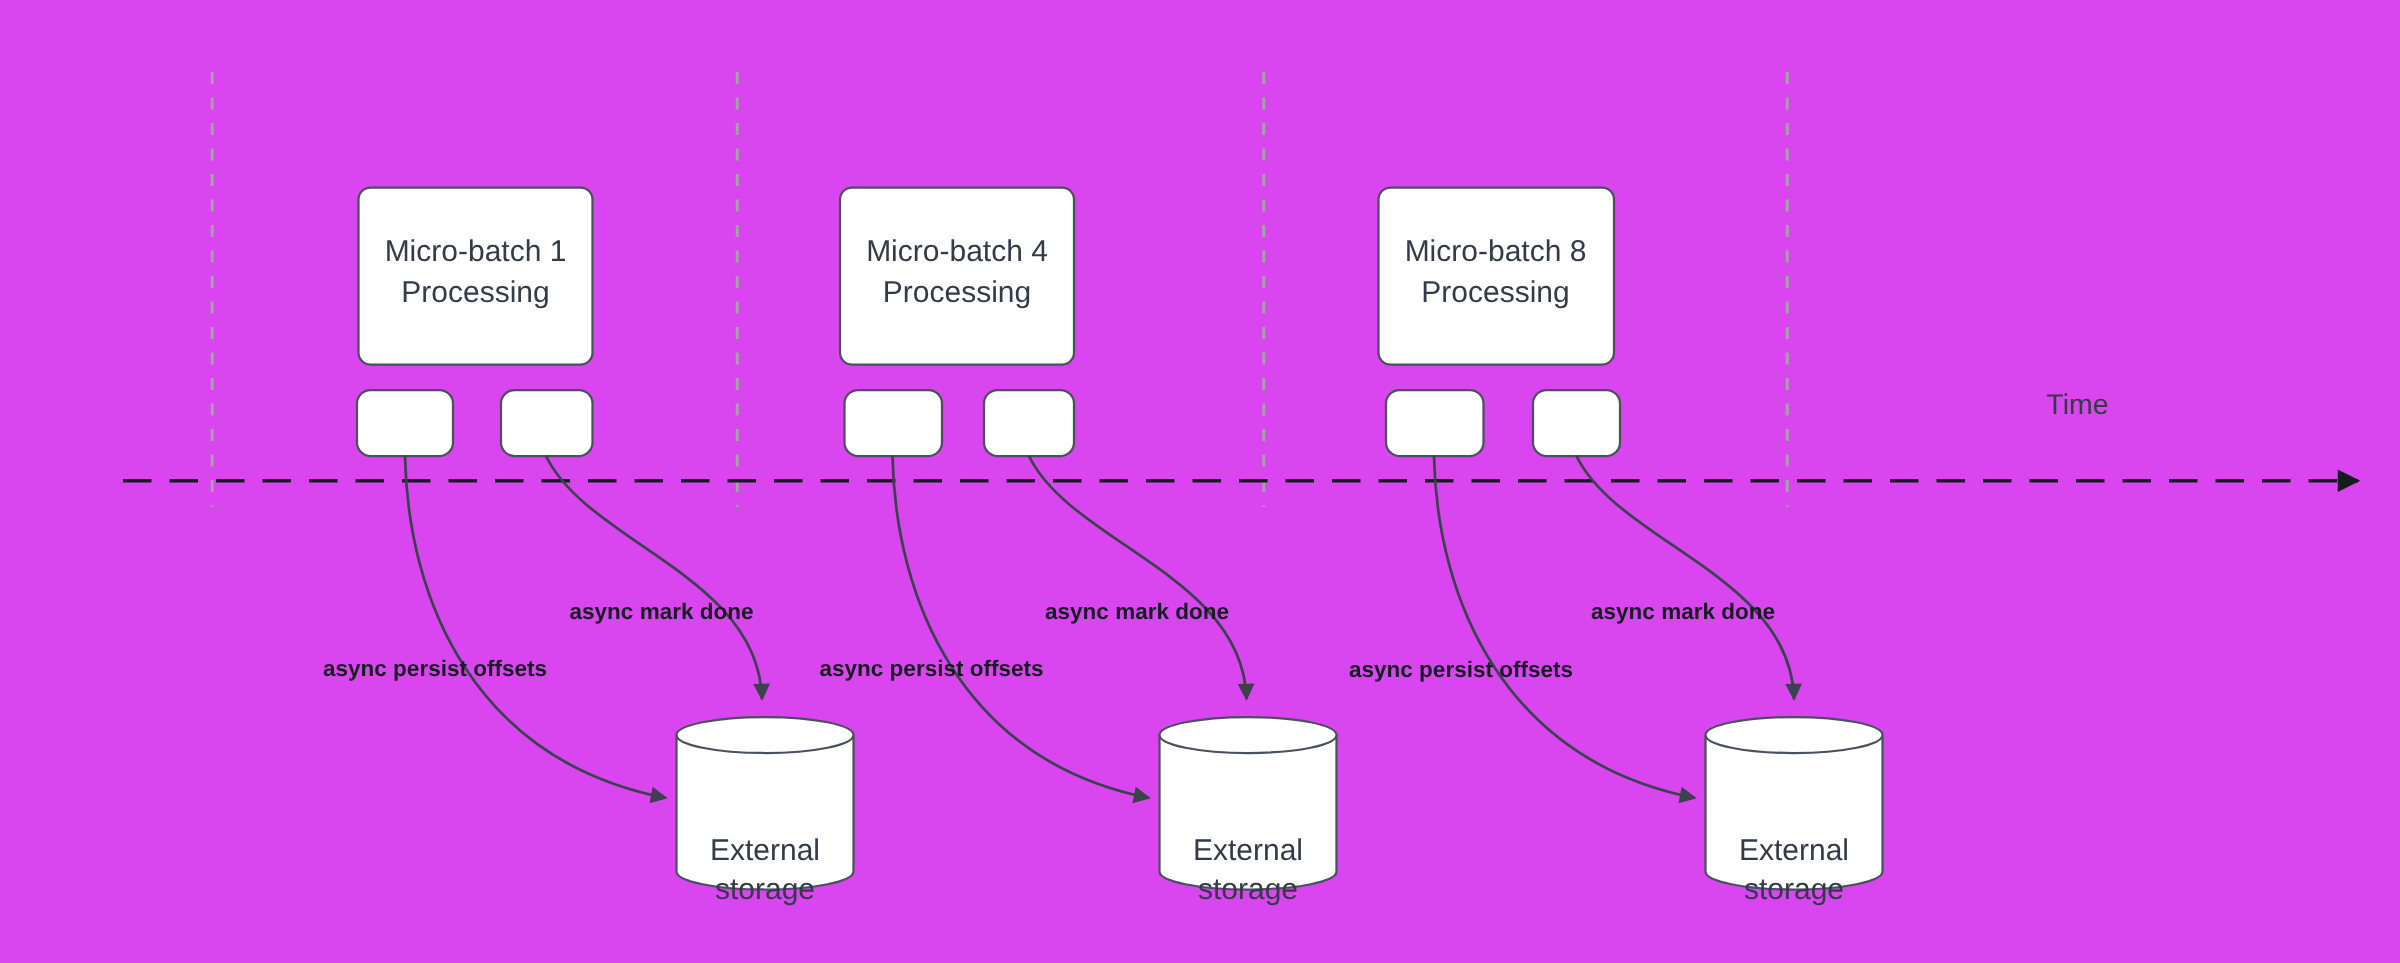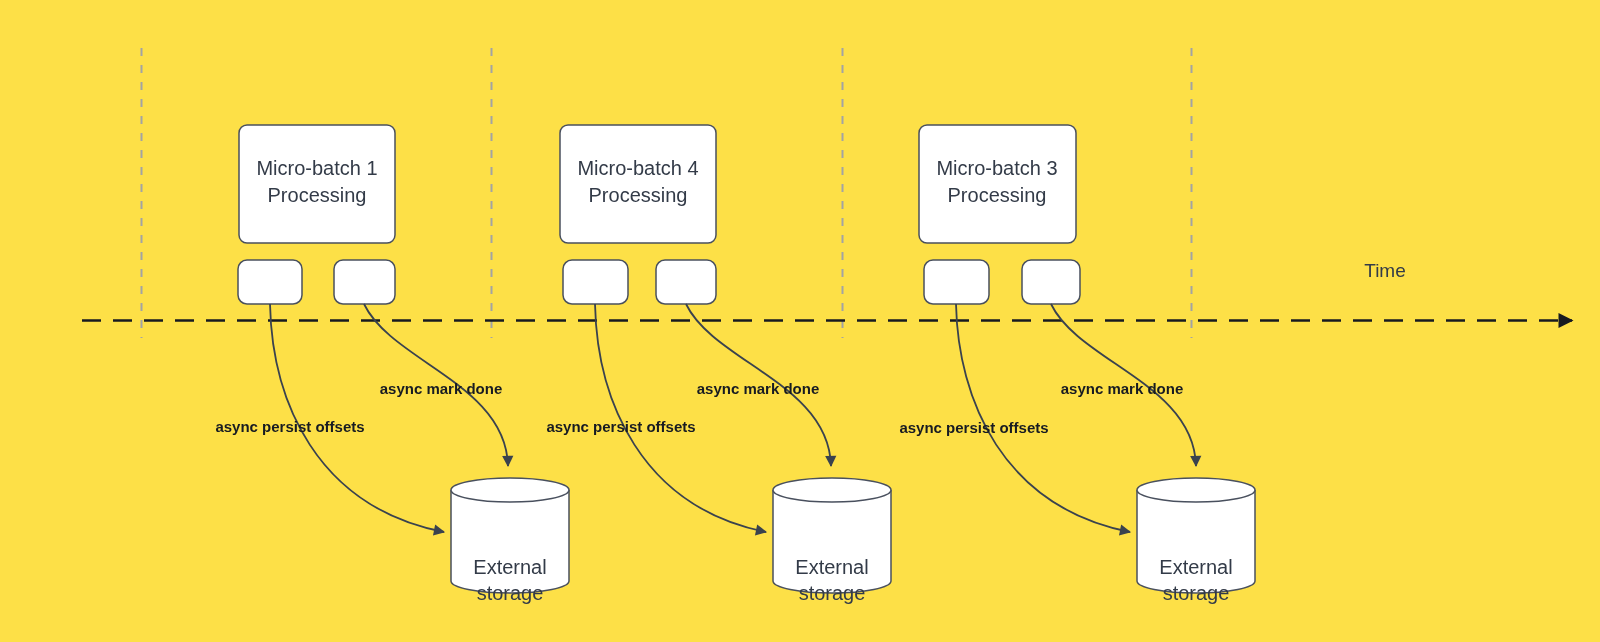--- a/index.html
+++ b/index.html
@@ -5,21 +5,21 @@
   html, body {
     margin: 0;
     padding: 0;
     background: #ffffff;
     font-family: "Liberation Sans", sans-serif;
   }
   .canvas {
     position: relative;
     width: 1600px;
     height: 642px;
-    background: #fde047;
+    background: #d946ef;
     overflow: hidden;
   }
   .canvas svg {
     position: absolute;
     left: 0;
     top: 0;
   }
   .lbl {
     position: absolute;
     transform: translate(-50%, -50%);
@@ -36,20 +36,21 @@
     font-size: 20px;
     line-height: 26px;
     width: 100px;
     margin-top: 40px;
   }
   .flow-label {
     font-size: 15px;
     font-weight: bold;
     color: #171b22;
     white-space: nowrap;
+    margin-top: 20px;
   }
   .time-label {
     font-size: 19px;
     white-space: nowrap;
   }
 </style>
 </head>
 <body>
 
 <div class="canvas">
@@ -116,21 +117,21 @@
 
   <div class="lbl box-label" style="left:638px; top:182px;">
     <span>Micro-batch 4</span>
     <span>Processing</span>
   </div>
   <div class="lbl flow-label" style="left:621px; top:426px;">async persist offsets</div>
   <div class="lbl flow-label" style="left:758px; top:388px;">async mark done</div>
   <div class="lbl storage-label" style="left:832px; top:540px;">External storage</div>
 
   <div class="lbl box-label" style="left:997px; top:182px;">
-    <span>Micro-batch 3</span>
+    <span>Micro-batch 8</span>
     <span>Processing</span>
   </div>
   <div class="lbl flow-label" style="left:974px; top:427px;">async persist offsets</div>
   <div class="lbl flow-label" style="left:1122px; top:388px;">async mark done</div>
   <div class="lbl storage-label" style="left:1196px; top:540px;">External storage</div>
 
   <div class="lbl time-label" style="left:1385px; top:271px;">Time</div>
 
 </div>
 

